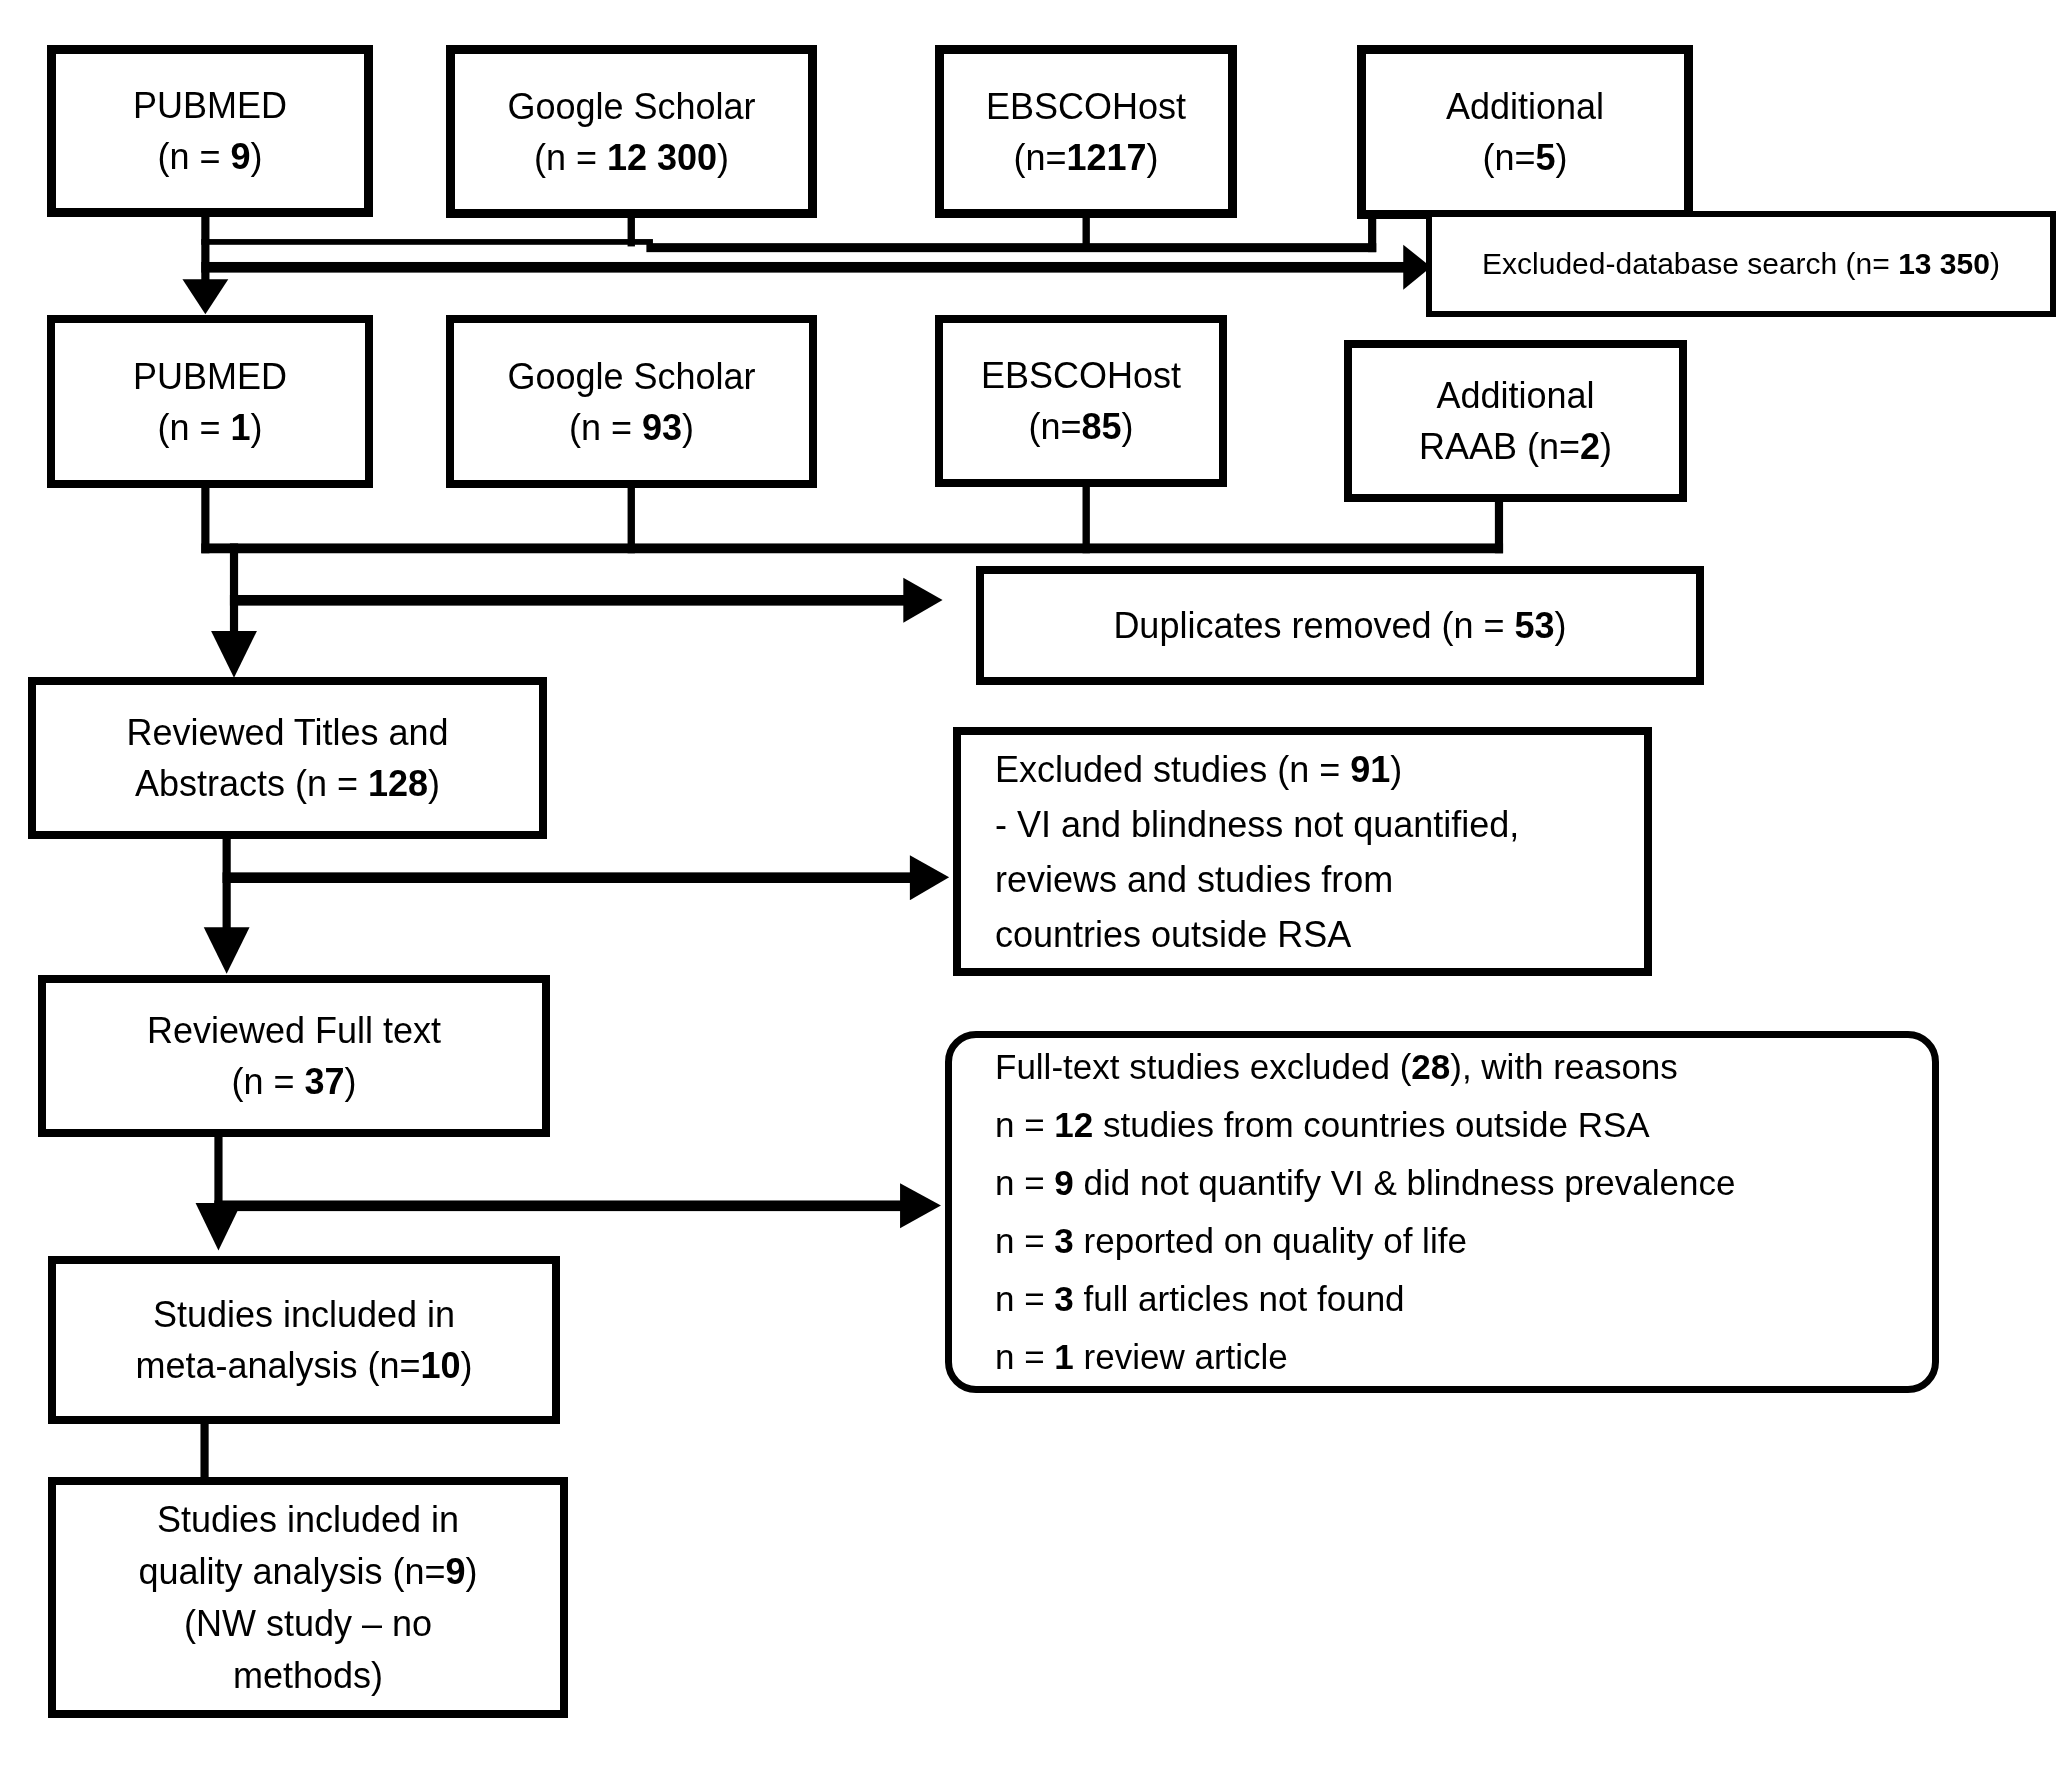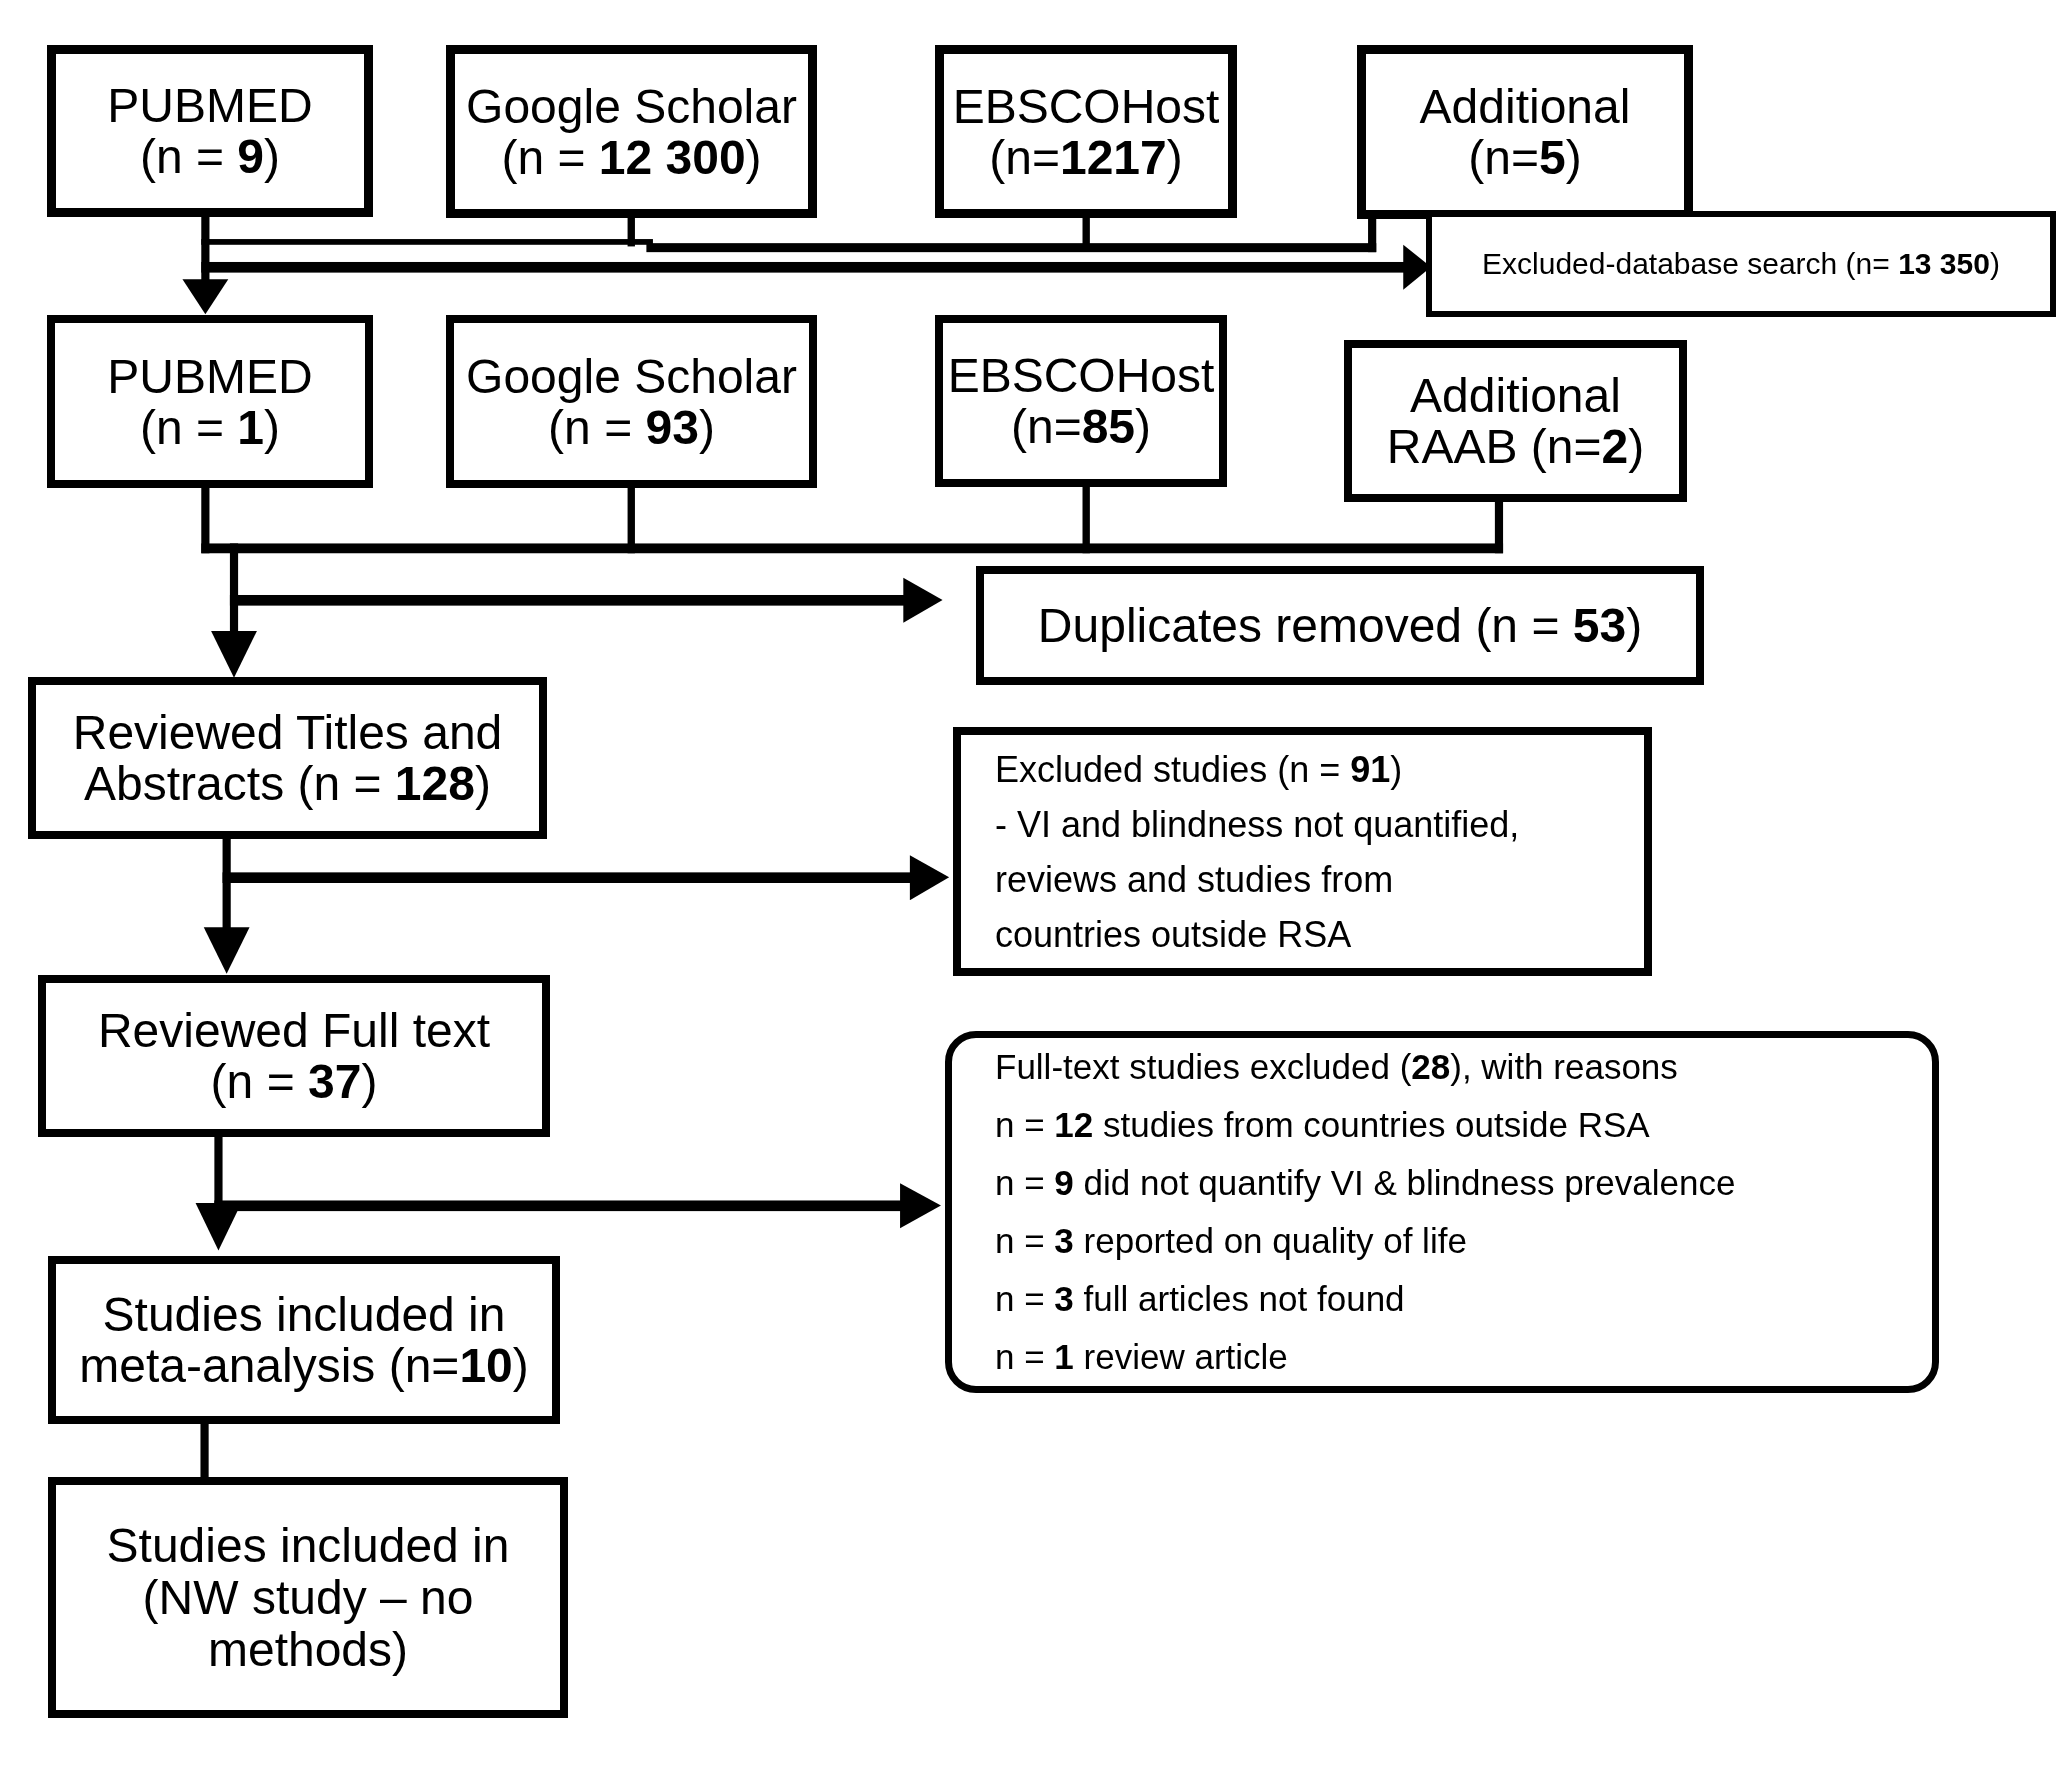--- a/index.html
+++ b/index.html
@@ -25,21 +25,21 @@
   .box{
     position:absolute;
     box-sizing:border-box;
     border:8.2px solid var(--line);
     background:var(--bg);
     display:flex;
     flex-direction:column;
     justify-content:center;
     align-items:center;
     text-align:center;
-    font-size:48px;
+    font-size:36px;
     line-height:51px;
     padding:6.5px 9.8px;
   }
   .box.thick{border-width:9.8px;}
   .box.left{
     align-items:flex-start;
     text-align:left;
   }
   .box.small{font-size:30px;line-height:36px;}
   .box.excl-studies{font-size:36px;line-height:55px;padding-left:34px;padding-right:16.4px;}
@@ -164,18 +164,19 @@
       <div class="line"><span>n = </span><span class="b">1</span><span> review article</span></div>
     </div>
 
   <div class="box" style="left:48px;top:1256px;width:512px;height:168px">
       <div class="line"><span>Studies included in</span></div>
       <div class="line"><span>meta-analysis (n=</span><span class="b">10</span><span>)</span></div>
     </div>
 
   <div class="box quality" style="left:48px;top:1477px;width:520px;height:241px">
       <div class="line"><span>Studies included in</span></div>
+      <div class="line"><span>quality analysis (n=</span><span class="b">9</span><span>)</span></div>
       <div class="line"><span>(NW study – no</span></div>
       <div class="line"><span>methods)</span></div>
     </div>
 
 </div>
 
 
 </body></html>

